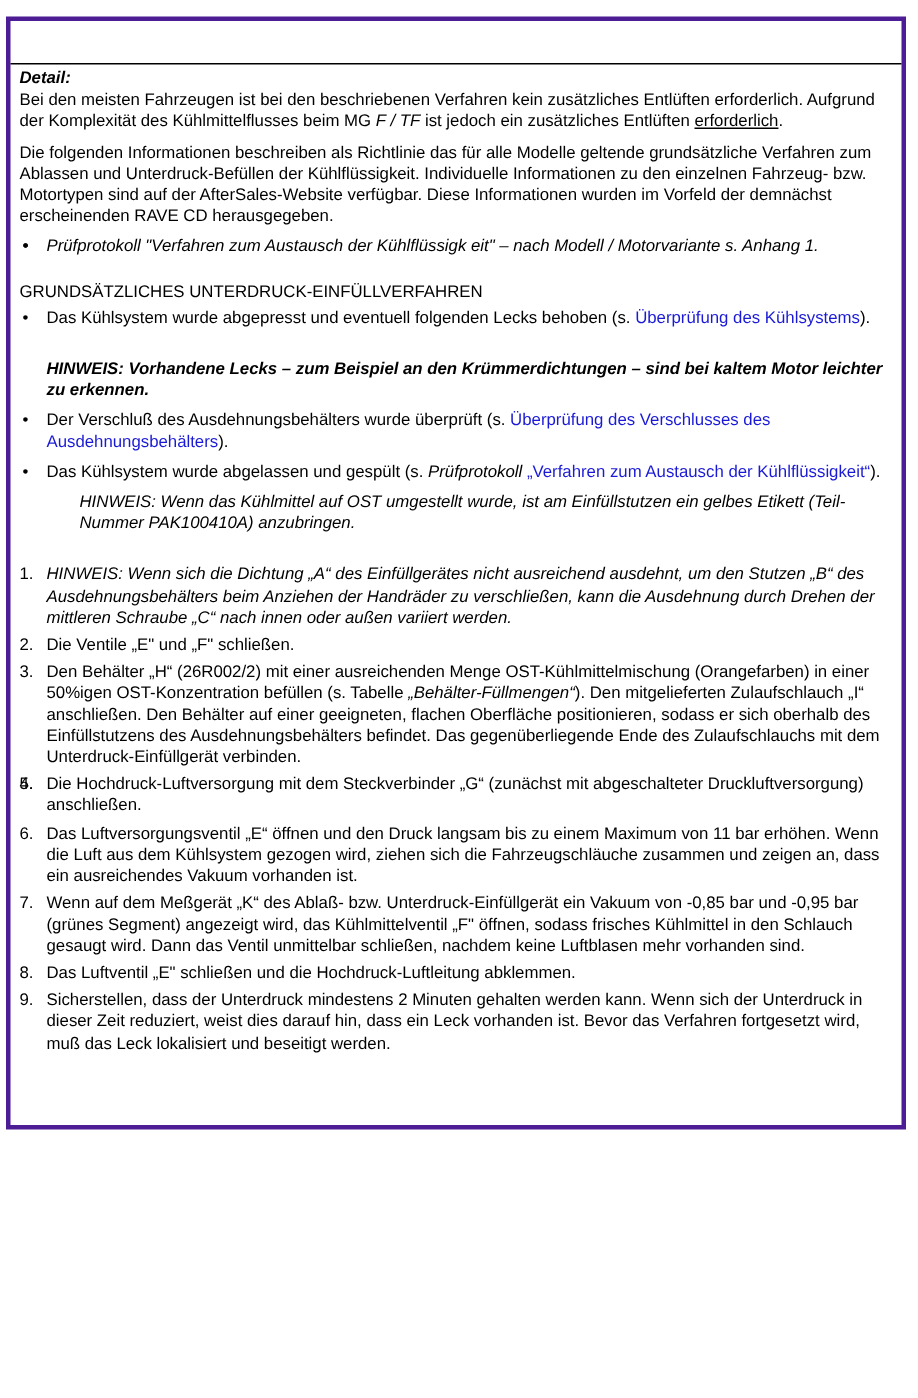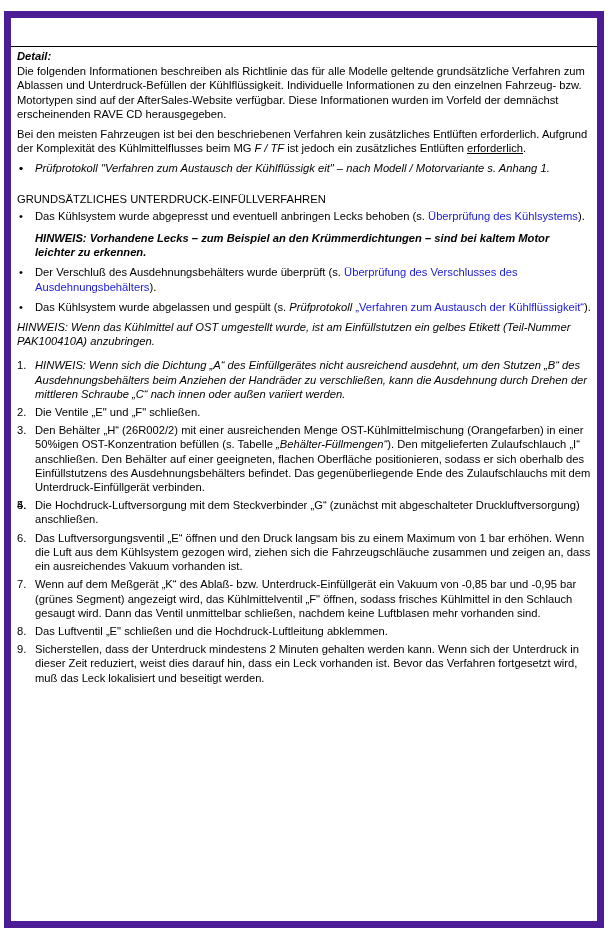--- a/index.html
+++ b/index.html
@@ -1,78 +1,78 @@
 <!DOCTYPE html>
 <html><head>
 <meta charset="utf-8">
 <style>
   html, body { margin: 0; padding: 0; background: #ffffff; }
   body { width: 612px; height: 932px; position: relative; overflow: hidden;
          font-family: "Liberation Sans", sans-serif; color: #000; font-size: 11.2px; line-height: 14.2px; }
-  .frame { position: absolute; left: 4px; top: 11px; width: 600px; height: 917px;
-           border: 7px solid #4c1d95; box-sizing: border-box; }
+  .frame { position: absolute; left: 4px; top: 11px; width: 600px; height: 742px;
+           border: 3px solid #4c1d95; box-sizing: border-box; }
   .header-cell { height: 28px; border-bottom: 1px solid #000; }
   .content { padding: 2px 6px 0 6px; }
   p { margin: 0 0 6px 0; }
   .detail-label { font-weight: bold; font-style: italic; margin: 0 0 1px 0; }
   .it { font-style: italic; }
   .b { font-weight: bold; }
   .u { text-decoration: underline; }
   a.link { color: #1a1ad6; text-decoration: none; text-align: right; }
   ul.bullets { list-style: none; margin: 0 0 6px 0; padding: 0; }
   ul.bullets li { position: relative; padding-left: 18px; margin-bottom: 1px; }
   ul.bullets li .dot { position: absolute; left: 2px; top: 0; }
   ul.blist { list-style: none; margin: 0; padding: 0; }
   ul.blist > li { position: relative; padding-left: 18px; margin-bottom: 6px; }
   ul.blist > li .dot { position: absolute; left: 2px; top: 0; }
   .section-title { margin-top: 16px; margin-bottom: 3px; }
   ol.steps { list-style: none; margin: 0; padding: 0; }
   ol.steps > li { position: relative; padding-left: 18px; margin-bottom: 4px; }
   ol.steps > li .num { position: absolute; left: 0; top: 0; }
-  .sub-note { margin-top: 8px; }
+  .sub-note { margin-top: 20px; }
 </style>
 </head>
 <body>
 
 <div class="frame">
   <div class="header-cell"></div>
 
   <div class="content">
     <p class="detail-label">Detail:</p>
+    <p><span>Bei den meisten Fahrzeugen ist bei den beschriebenen Verfahren kein zusätzliches Entlüften erforderlich. Aufgrund der Komplexität des Kühlmittelflusses beim MG </span><span class="it">F / TF</span><span> ist jedoch ein zusätzliches Entlüften </span><span class="u">erforderlich</span><span>.</span></p>
+
     <p>Die folgenden Informationen beschreiben als Richtlinie das für alle Modelle geltende grundsätzliche Verfahren zum Ablassen und Unterdruck-Befüllen der Kühlflüssigkeit.  Individuelle Informationen zu den einzelnen Fahrzeug- bzw. Motortypen sind auf der AfterSales-Website verfügbar. Diese Informationen wurden im Vorfeld der demnächst erscheinenden RAVE CD herausgegeben.</p>
-
-    <p><span>Bei den meisten Fahrzeugen ist bei den beschriebenen Verfahren kein zusätzliches Entlüften erforderlich. Aufgrund der Komplexität des Kühlmittelflusses beim MG </span><span class="it">F / TF</span><span> ist jedoch ein zusätzliches Entlüften </span><span class="u">erforderlich</span><span>.</span></p>
 
     <ul class="bullets">
       <li class="it"><span class="dot">•</span></li>
       <li class="it"><span class="dot">•</span><span>Prüfprotokoll "Verfahren zum Austausch der Kühlflüssigk eit" – nach Modell / Motorvariante s. Anhang 1.</span></li>
     </ul>
 
     <p class="section-title">GRUNDSÄTZLICHES UNTERDRUCK-EINFÜLLVERFAHREN</p>
 
 
 
     <ul class="blist">
       <li>
         <span class="dot">•</span>
-        <span>Das Kühlsystem wurde abgepresst und eventuell anbringen Lecks behoben (s. </span><a class="link" href="#">Überprüfung des Kühlsystems</a><span>).</span>
+        <span>Das Kühlsystem wurde abgepresst und eventuell folgenden Lecks behoben (s. </span><a class="link" href="#">Überprüfung des Kühlsystems</a><span>).</span>
         <div class="b it sub-note">HINWEIS:  Vorhandene Lecks – zum Beispiel an den Krümmerdichtungen – sind bei kaltem Motor leichter zu erkennen.</div>
       </li>
       <li>
         <span class="dot">•</span>
         <span>Der Verschluß des Ausdehnungsbehälters wurde überprüft (s. </span><a class="link" href="#">Überprüfung des Verschlusses des Ausdehnungsbehälters</a><span>).</span>
       </li>
       <li>
         <span class="dot">•</span>
         <span>Das Kühlsystem wurde abgelassen und gespült (s. </span><span class="it">Prüfprotokoll</span><a class="link" href="#"> „Verfahren zum Austausch der Kühlflüssigkeit“</a><span>).</span>
       </li>
     </ul>
 
 
-    <p class="it" style="margin-bottom:10px;">HINWEIS:  Wenn das Kühlmittel auf OST umgestellt wurde, ist am Einfüllstutzen ein gelbes Etikett (Teil-Nummer PAK100410A) anzubringen.</p>
+    <p class="it" style="margin-bottom:10px;margin-left:40px;">HINWEIS:  Wenn das Kühlmittel auf OST umgestellt wurde, ist am Einfüllstutzen ein gelbes Etikett (Teil-Nummer PAK100410A) anzubringen.</p>
 
     <ol class="steps">
       <li>
         <span class="num">1.</span>
         <div class="it sub-note">HINWEIS: Wenn sich die Dichtung „A“ des Einfüllgerätes nicht ausreichend ausdehnt, um den Stutzen „B“ des Ausdehnungsbehälters beim Anziehen der Handräder zu verschließen, kann die Ausdehnung durch Drehen der mittleren Schraube „C“ nach innen oder außen variiert werden.</div>
       </li>
       <li>
         <span class="num">2.</span>
         <span>Die Ventile „E" und „F" schließen.</span>
       </li>
@@ -82,21 +82,21 @@
       </li>
       <li>
         <span class="num">4.</span>
       </li>
       <li>
         <span class="num">5.</span>
         <span>Die Hochdruck-Luftversorgung mit dem Steckverbinder „G“ (zunächst mit abgeschalteter Druckluftversorgung) anschließen.</span>
       </li>
       <li>
         <span class="num">6.</span>
-        <span>Das Luftversorgungsventil „E“ öffnen und den Druck langsam bis zu einem Maximum von 1 bar erhöhen.  Wenn die Luft aus dem Kühlsystem gezogen wird, ziehen sich die Fahrzeugschläuche zusammen und zeigen an, dass ein ausreichendes Vakuum vorhanden ist.</span>
+        <span>Das Luftversorgungsventil „E“ öffnen und den Druck langsam bis zu einem Maximum von 11 bar erhöhen.  Wenn die Luft aus dem Kühlsystem gezogen wird, ziehen sich die Fahrzeugschläuche zusammen und zeigen an, dass ein ausreichendes Vakuum vorhanden ist.</span>
       </li>
       <li>
         <span class="num">7.</span>
         <span>Wenn auf dem Meßgerät „K“ des Ablaß- bzw. Unterdruck-Einfüllgerät ein Vakuum von -0,85 bar und -0,95 bar (grünes Segment) angezeigt wird, das Kühlmittelventil „F" öffnen, sodass frisches Kühlmittel in den Schlauch gesaugt wird. Dann das Ventil unmittelbar schließen, nachdem keine Luftblasen mehr vorhanden sind.</span>
       </li>
       <li>
         <span class="num">8.</span>
         <span>Das Luftventil „E" schließen und die Hochdruck-Luftleitung abklemmen.</span>
       </li>
       <li>

